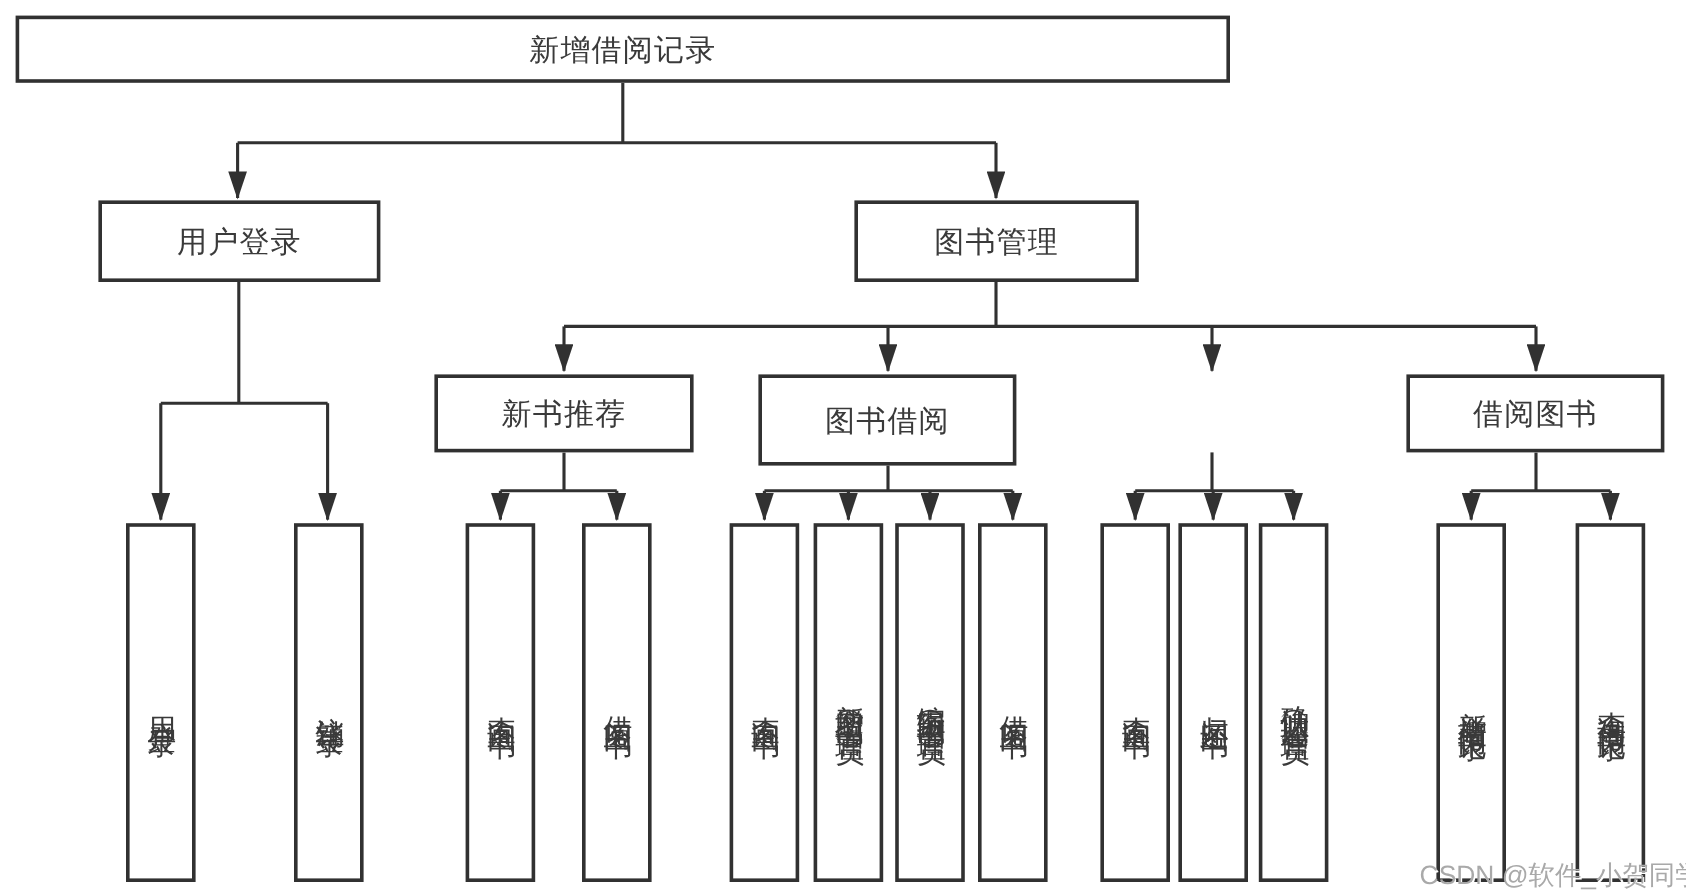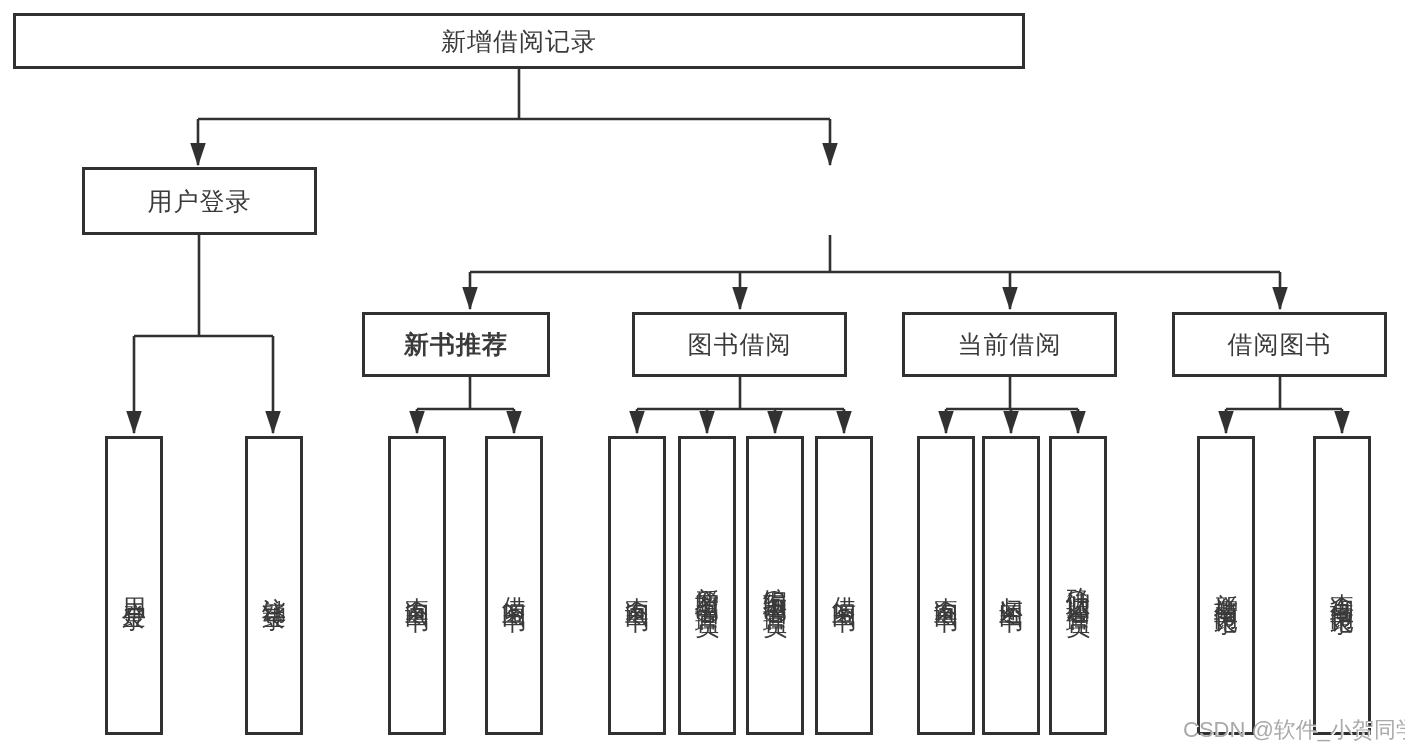--- a/index.html
+++ b/index.html
@@ -21,22 +21,22 @@
   }
   .watermark {
     position:absolute; left:1183px; top:715px; z-index:2;
     font-size:22px; color:#a9a9a9; white-space:nowrap;
     text-shadow:1px 1px 0 #ffffff;
   }
   
   #n-root        { left:13px;   top:13px;  width:1012px; height:56px; }
   #n-user-login  { left:82px;   top:167px; width:235px;  height:68px; }
   #n-book-mgmt   { left:712px;  top:167px; width:237px;  height:68px; }
-  #n-new-rec     { left:362px;  top:312px; width:188px;  height:65px;font-weight:bold; }
-  #n-borrow      { left:632px;  top:312px; width:215px;  height:65px;font-family:Liberation Mono, monospace; }
+  #n-new-rec     { left:362px;  top:312px; width:216px;  height:65px; }
+  #n-borrow      { left:632px;  top:312px; width:215px;  height:76px;font-family:Liberation Mono, monospace; }
   #n-current     { left:902px;  top:312px; width:215px;  height:65px; }
   #n-records     { left:1172px; top:312px; width:215px;  height:65px; }
   .leaf          { top:436px; width:58px; height:299px; }
   #n-login       { left:105px;  }
   #n-logout      { left:245px;  }
   #n-rec-query   { left:388px;  }
   #n-rec-borrow  { left:485px;  }
   #n-bor-query   { left:608px;  }
   #n-bor-add     { left:678px;  }
   #n-bor-edit    { left:746px;  }
@@ -102,29 +102,29 @@
     </g>
   </svg>
 
   <div id="n-root" class="node h">
     <span>新增借阅记录</span>
   </div>
 
   <div id="n-user-login" class="node h">
     <span>用户登录</span>
   </div>
+  <div id="n-book-mgmt" class="node h">
+    <span>图书管理</span>
+  </div>
 
   <div id="n-new-rec" class="node h">
     <span>新书推荐</span>
   </div>
   <div id="n-borrow" class="node h">
     <span>图书借阅</span>
-  </div>
-  <div id="n-current" class="node h">
-    <span>当前借阅</span>
   </div>
   <div id="n-records" class="node h">
     <span>借阅图书</span>
   </div>
 
   <div id="n-login" class="node v leaf">
     <span>用户登录</span>
   </div>
   <div id="n-logout" class="node v leaf">
     <span>注销登录</span>

